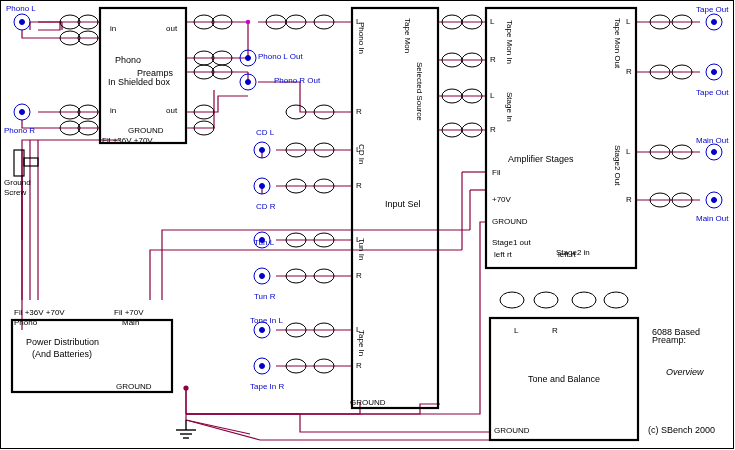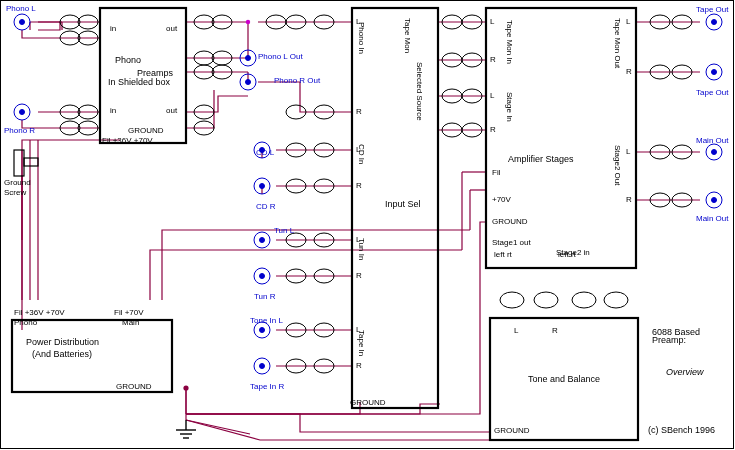--- a/index.html
+++ b/index.html
@@ -219,23 +219,23 @@
       <line x1="176" y1="430" x2="196" y2="430"></line>
       <line x1="180" y1="434" x2="192" y2="434"></line>
       <line x1="183" y1="438" x2="189" y2="438"></line>
     </g>
   </svg>
 
   <div class="lbl blue" style="left:6px;top:4px;">Phono L</div>
   <div class="lbl blue" style="left:4px;top:126px;">Phono R</div>
   <div class="lbl blue" style="left:258px;top:52px;">Phono L Out</div>
   <div class="lbl blue" style="left:258px;top:76px;margin-left:16px;">Phono R Out</div>
-  <div class="lbl blue" style="left:256px;top:148px;">CD L</div>
+  <div class="lbl blue" style="left:256px;top:128px;">CD L</div>
   <div class="lbl blue" style="left:256px;top:202px;">CD R</div>
-  <div class="lbl blue" style="left:254px;top:226px;margin-left:20px;">Tun L</div>
+  <div class="lbl blue" style="left:254px;top:238px;">Tun L</div>
   <div class="lbl blue" style="left:254px;top:292px;">Tun R</div>
   <div class="lbl blue" style="left:250px;top:316px;">Tone In L</div>
   <div class="lbl blue" style="left:250px;top:382px;">Tape In R</div>
   <div class="lbl blue" style="left:696px;top:5px;">Tape Out</div>
   <div class="lbl blue" style="left:696px;top:88px;">Tape Out</div>
   <div class="lbl blue" style="left:696px;top:136px;">Main Out</div>
   <div class="lbl blue" style="left:696px;top:214px;">Main Out</div>
 
   <div class="lbl" style="left:110px;top:24px;">in</div>
   <div class="lbl" style="left:166px;top:24px;">out</div>
@@ -299,14 +299,14 @@
   <div class="lbl" style="left:626px;top:195px;">R</div>
 
   <div class="lbl" style="left:514px;top:326px;">L</div>
   <div class="lbl" style="left:552px;top:326px;">R</div>
   <div class="lbl big" style="left:528px;top:375px;">Tone and Balance</div>
   <div class="lbl" style="left:494px;top:426px;">GROUND</div>
 
   <div class="lbl big" style="left:652px;top:328px;">6088 Based</div>
   <div class="lbl big" style="left:652px;top:336px;">Preamp:</div>
   <div class="lbl big" style="left:666px;top:368px;font-style:italic;">Overview</div>
-  <div class="lbl big" style="left:648px;top:426px;">(c) SBench 1996</div>
+  <div class="lbl big" style="left:648px;top:426px;">(c) SBench 2000</div>
 </div>
 
 </body></html>

